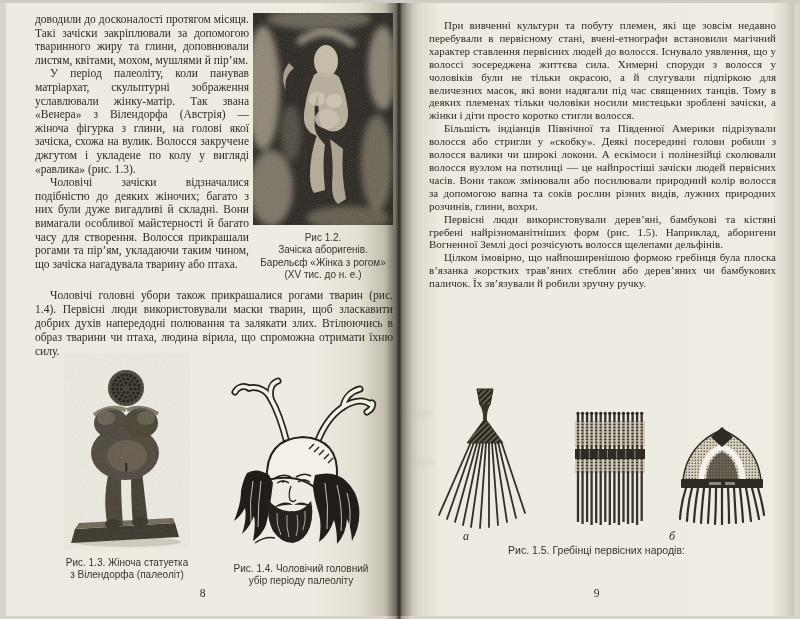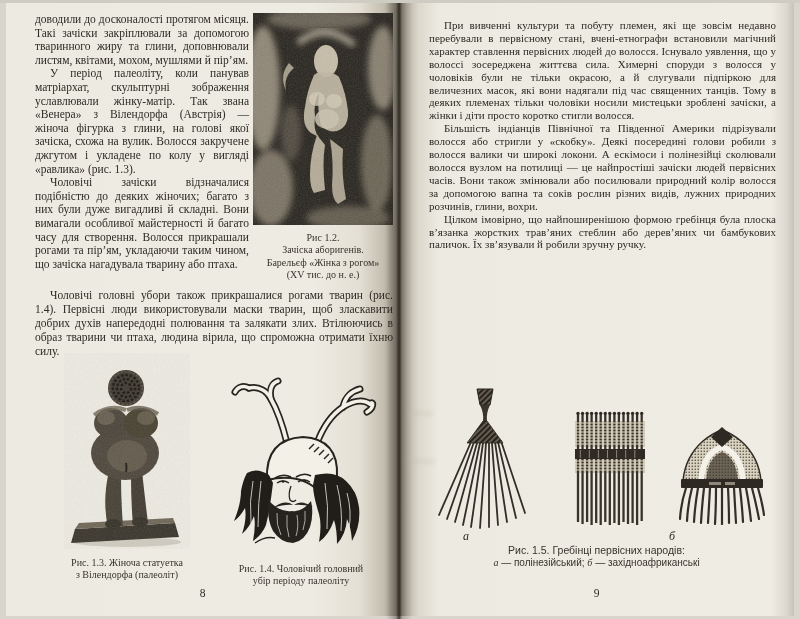--- a/index.html
+++ b/index.html
@@ -15,21 +15,21 @@
     background:linear-gradient(90deg,rgba(40,36,28,0) 0%,rgba(40,36,28,.35) 38%,rgba(25,22,17,.8) 50%,rgba(40,36,28,.25) 62%,rgba(40,36,28,0) 100%);}
   .edge-top{position:absolute;left:0;top:0;width:800px;height:3px;background:#cfccc4;}
   
   .para{margin:0;text-align:justify;text-indent:15px;}
   .no-indent{text-indent:0;}
   .lp-top{position:absolute;left:29px;top:10px;width:358px;display:flex;}
   .lp-col{width:214px;font-size:11.5px;line-height:13.6px;}
   .lp-col .para{margin-bottom:0;}
   .fig12{margin-left:4px;width:140px;}
   .fig12 svg{display:block;}
-  .caption{font-family:Liberation Serif, serif;font-size:10px;line-height:12.4px;text-align:center;color:#38342d;}
+  .caption{font-family:Liberation Sans, sans-serif;font-size:10px;line-height:12.4px;text-align:center;color:#38342d;}
   .fig12 .caption{margin-top:7px;}
   .lp-full{position:absolute;left:29px;top:286px;width:358px;font-size:11.5px;line-height:13.9px;}
   .lp-figs{position:absolute;left:23px;top:350px;width:364px;display:flex;justify-content:center;}
   .fig13{width:180px;text-align:center;}
   .fig14{width:168px;text-align:center;padding-top:24px;}
   .fig13 .caption{margin-top:4px;}
   .fig14 .caption{margin-top:14px;}
   .pagenum{position:absolute;bottom:17px;left:0;width:100%;text-align:center;font-size:11.5px;}
   
   .rp-text{position:absolute;left:30px;top:16px;width:347px;font-size:11px;line-height:12.9px;}
@@ -213,20 +213,21 @@
       </div>
     </div>
 
     <div class="pagenum">8</div>
   </div>
 
   <div class="page page-right">
     <div class="rp-text">
       <p class="para">При вивченні культури та побуту племен, які ще зовсім недавно перебували в первісному стані, вчені-етнографи встановили магічний характер ставлення первісних людей до волосся. Існувало уявлення, що у волоссі зосереджена життєва сила. Химерні споруди з волосся у чоловіків були не тільки окрасою, а й слугували підпіркою для величезних масок, які вони надягали під час священних танців. Тому в деяких племенах тільки чоловіки носили мистецьки зроблені зачіски, а жінки і діти просто коротко стигли волосся.</p>
       <p class="para">Більшість індіанців Північної та Південної Америки підрізували волосся або стригли у «скобку». Деякі посередині голови робили з волосся валики чи широкі локони. А ескімоси і полінезійці сколювали волосся вузлом на потилиці — це найпростіші зачіски людей первісних часів. Вони також змінювали або посилювали природний колір волосся за допомогою вапна та соків рослин різних видів, лужних природних розчинів, глини, вохри.</p>
+      <p class="para">Первісні люди використовували дерев’яні, бамбукові та кістяні гребені найрізноманітніших форм (рис. 1.5). Наприклад, аборигени Вогненної Землі досі розчісують волосся щелепами дельфінів.</p>
       <p class="para">Цілком імовірно, що найпоширенішою формою гребінця була плоска в’язанка жорстких трав’яних стеблин або дерев’яних чи бамбукових паличок. Їх зв’язували й робили зручну ручку.</p>
     </div>
 
     <div class="rp-figs">
 
       <svg class="comb comb-a" width="102" height="144" viewBox="0 0 102 144">
         <defs>
           <pattern id="hatchA" width="4" height="4" patternUnits="userSpaceOnUse" patternTransform="rotate(45)">
             <rect width="4" height="4" fill="#6b6254"></rect>
             <line x1="1" y1="0" x2="1" y2="4" stroke="#26231d" stroke-width="2.4"></line>
@@ -346,21 +347,20 @@
       </svg>
 
       <span class="comb-label label-a">а</span>
       <span class="comb-label label-b">б</span>
       <div class="smudge" style="left:-22px;top:30px;width:26px;height:5px;"></div>
       <div class="smudge" style="left:-24px;top:78px;width:30px;height:5px;"></div>
     </div>
 
     <div class="rp-caption">
       <div class="l1">Рис. 1.5. Гребінці первісних народів:</div>
-      <div class="l2"><span class="it">а</span><span> — полінезійський; </span><span class="it">б</span><span> — західноафриканські</span></div>
     </div>
 
     <div class="pagenum">9</div>
   </div>
 
   <div class="gutter"></div>
   <div class="edge-top"></div>
 </div>
 
 </body></html>

